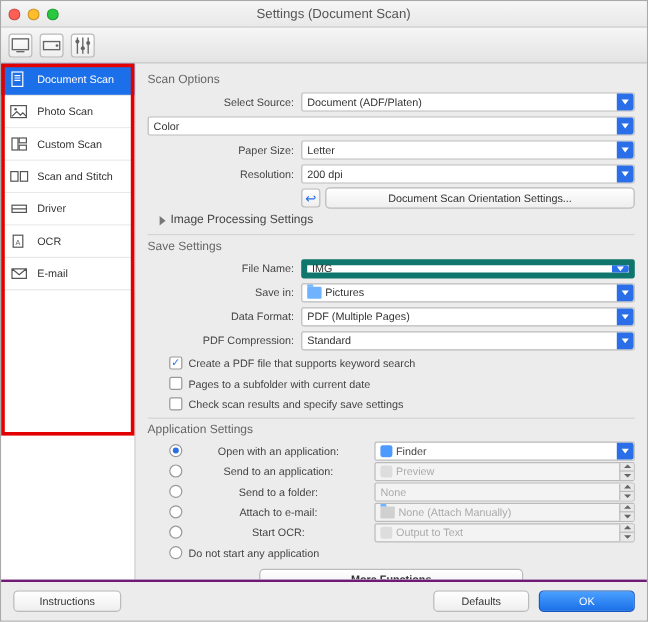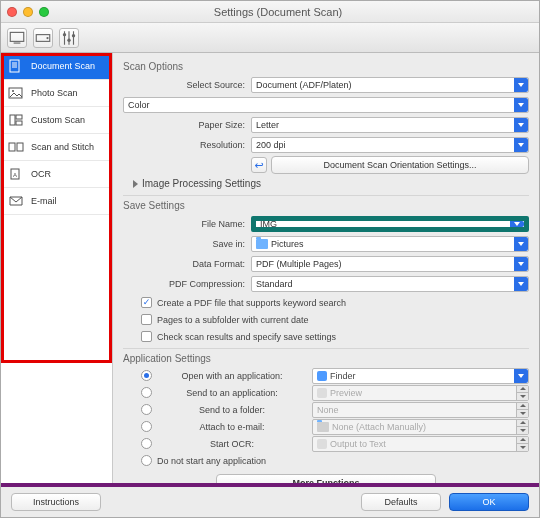--- a/index.html
+++ b/index.html
@@ -45,21 +45,21 @@
   .checkrow, .radiorow { display:flex; align-items:center; gap:5px; font-size:9px; margin:2px 0 2px 18px; height:15px; color:#444;}
   .chk{ width:11px;height:11px;border:1px solid #999;border-radius:2px;background:#fff;display:flex;align-items:center;justify-content:center;}
   .chk.on::after{content:"✓"; font-size:9px; color:#2a6fe8; line-height:1;}
   .rad{ width:11px;height:11px;border:1px solid #999;border-radius:50%;background:#fff;display:flex;align-items:center;justify-content:center;}
   .rad.on::after{content:"";width:5px;height:5px;border-radius:50%;background:#2a6fe8;}
   .folder-icon{ width:12px;height:10px;display:inline-block; background:#6fb3ff; border-radius:1px; position:relative; margin-right:3px;}
   .folder-icon::before{content:"";position:absolute;top:-2px;left:0;width:5px;height:2px;background:#6fb3ff;border-radius:1px 1px 0 0;}
   .app-icon{width:10px;height:10px;display:inline-block;background:#4d9aff;border-radius:2px;margin-right:3px;}
   .prev-icon{width:10px;height:10px;display:inline-block;background:#ddd;border-radius:2px;margin-right:3px;}
   .reset-icon{width:16px;height:16px;display:flex;align-items:center;justify-content:center;color:#2a6fe8;font-size:11px;border:1px solid #bbb;border-radius:3px;background:linear-gradient(#fff,#eee);}
-  .footer { position:absolute; bottom:0; left:0; right:0; height:34px; border-top:4px solid #701a75; background:#ececec; display:flex; align-items:center; padding:0 10px; gap:8px;}
+  .footer { position:absolute; bottom:0; left:0; right:0; height:34px; border-top:2px solid #701a75; background:#ececec; display:flex; align-items:center; padding:0 10px; gap:8px;}
   .footer .spacer{flex:1;}
   hr.sec { border:none; border-top:1px solid #d5d5d5; margin:4px 0 4px 0;}
   .radiorow .lbl2{ width:150px;text-align:center; }
   .more-row{ display:flex; justify-content:center; margin-top:6px;}
   .more-row .btn{ width:220px;font-weight:bold;}
 </style>
 </head>
 <body>
 
 <div class="window">
@@ -137,20 +137,29 @@
             <svg viewBox="0 0 16 14">
               <rect x="1" y="3" width="6" height="8" fill="none" stroke="currentColor"></rect>
               <rect x="9" y="3" width="6" height="8" fill="none" stroke="currentColor"></rect>
             </svg>
           </span>
         <span>Scan and Stitch</span>
       </div>
       <div class="sitem">
         <span class="sicon">
             <svg viewBox="0 0 16 14">
+              <rect x="2" y="4" width="12" height="6" fill="none" stroke="currentColor"></rect>
+              <line x1="2" y1="7" x2="14" y2="7" stroke="currentColor"></line>
+            </svg>
+          </span>
+        <span>Driver</span>
+      </div>
+      <div class="sitem">
+        <span class="sicon">
+            <svg viewBox="0 0 16 14">
               <rect x="3" y="2" width="8" height="10" fill="none" stroke="currentColor"></rect>
               <text x="5" y="10" font-size="6" fill="currentColor">A</text>
             </svg>
           </span>
         <span>OCR</span>
       </div>
       <div class="sitem">
         <span class="sicon">
             <svg viewBox="0 0 16 14">
               <path d="M2 3 L14 3 L14 11 L2 11 Z M2 3 L8 8 L14 3" fill="none" stroke="currentColor"></path>

